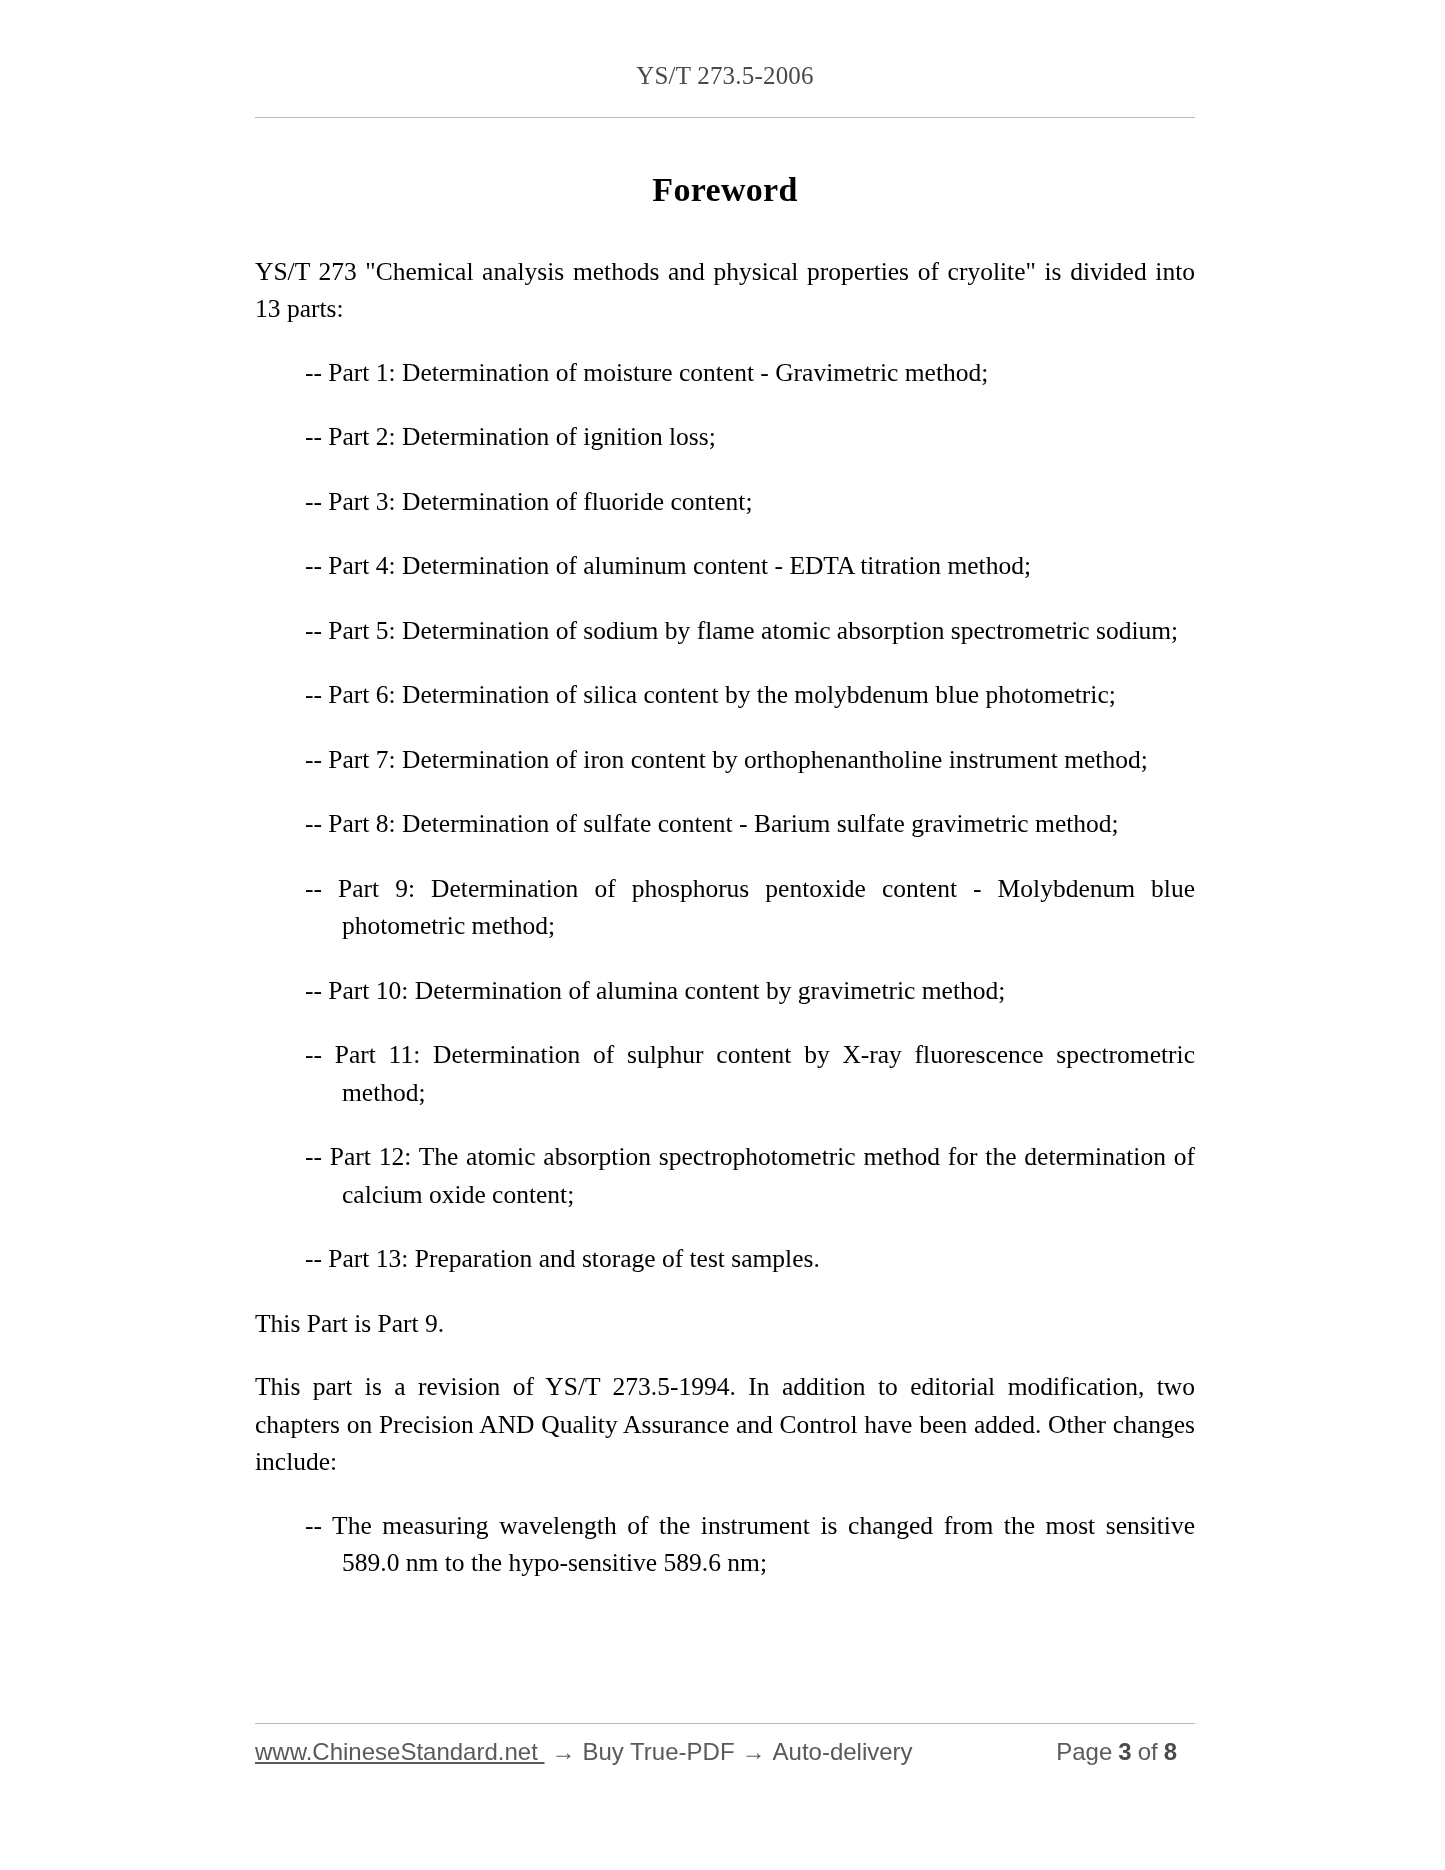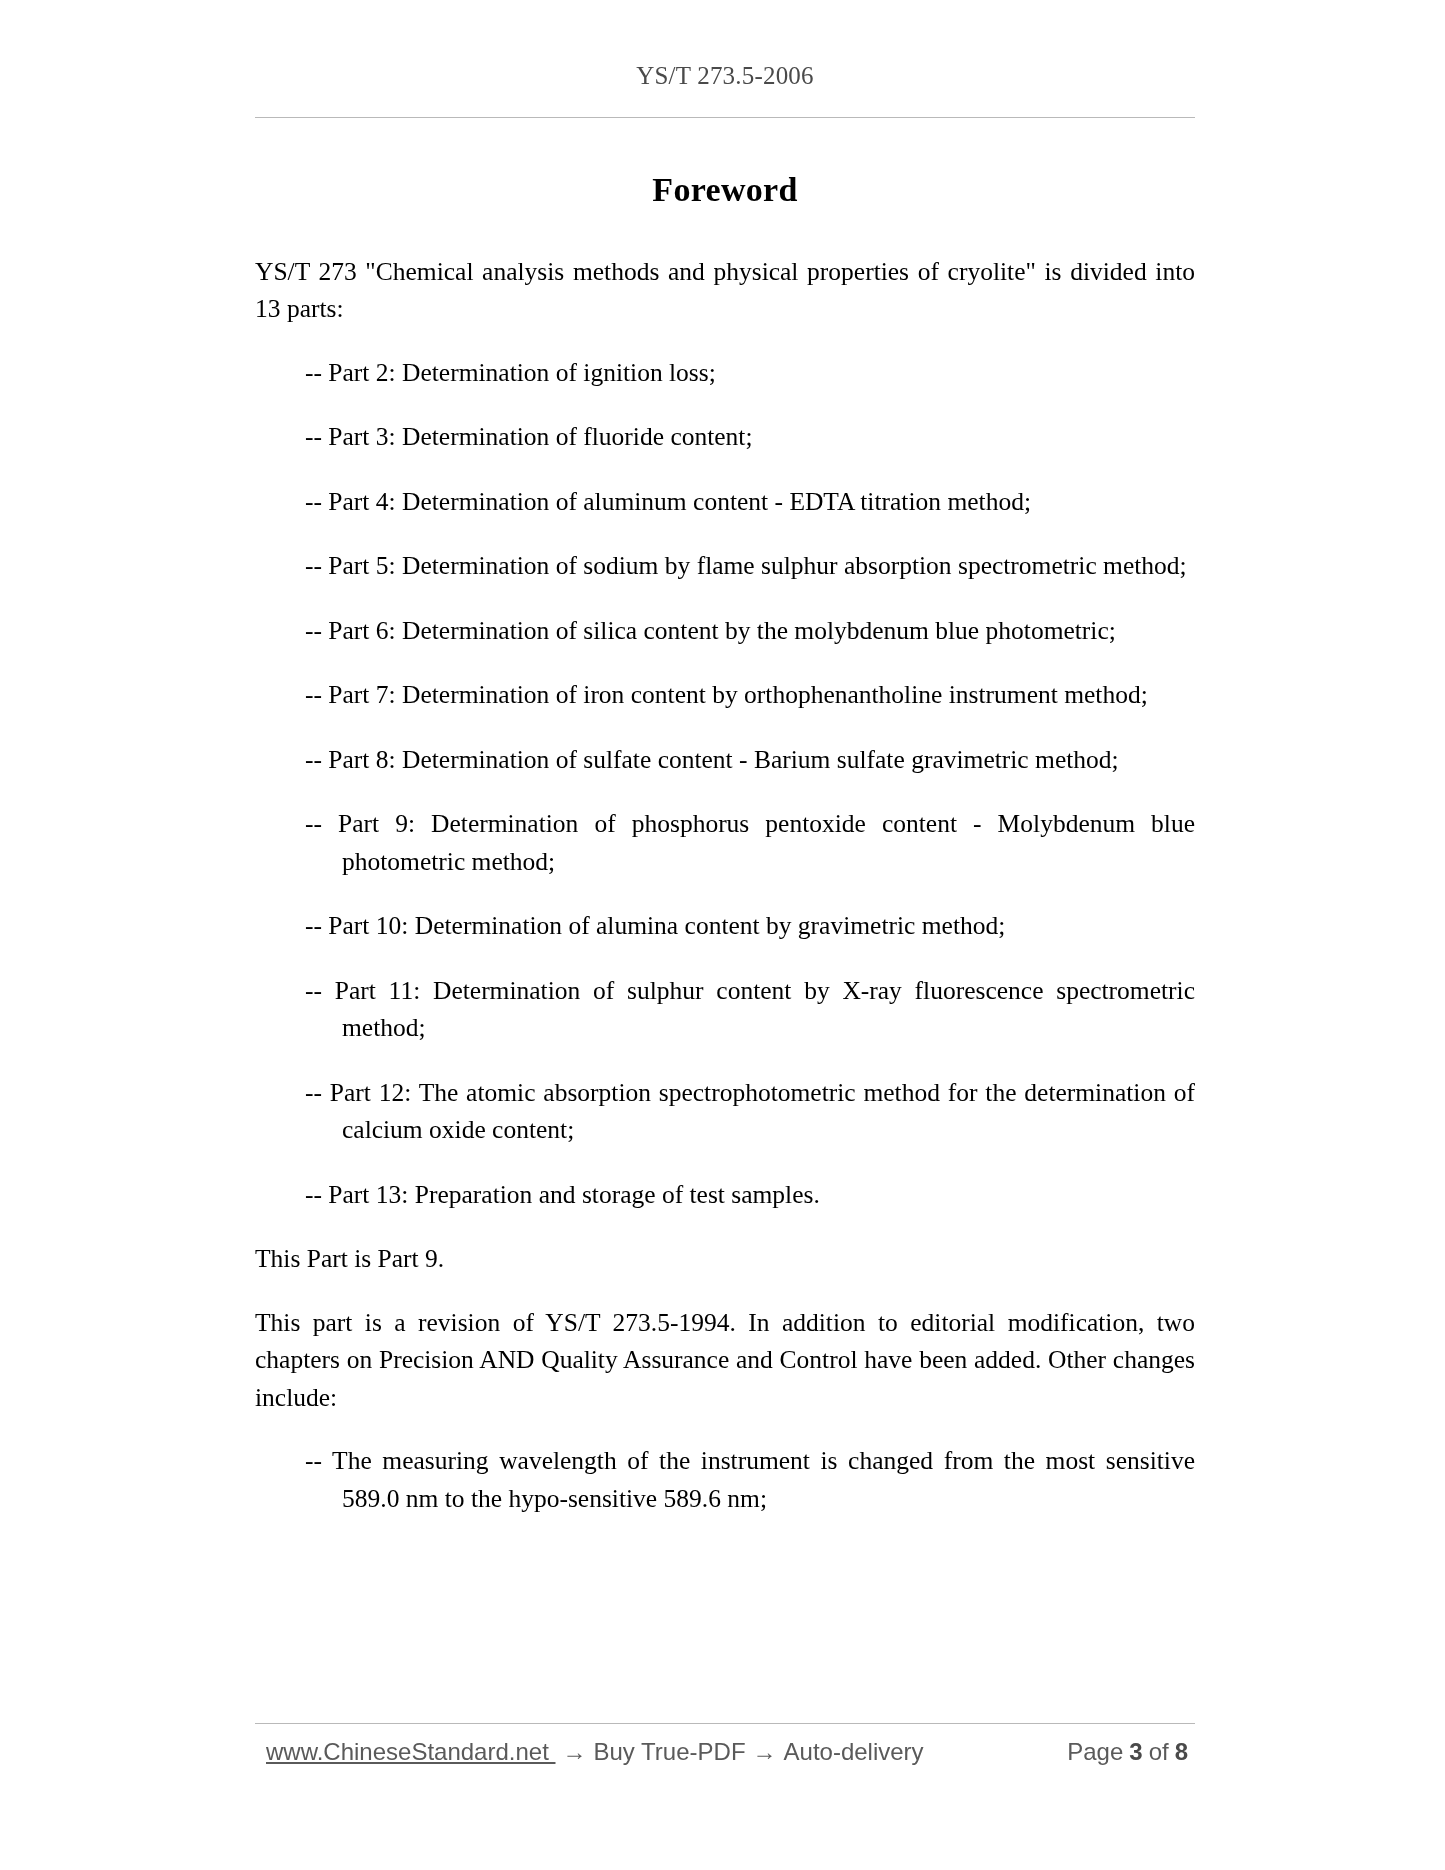--- a/index.html
+++ b/index.html
@@ -100,21 +100,21 @@
   .footer-rule {
     position: absolute;
     left: 255px;
     top: 1723px;
     width: 940px;
     height: 1px;
     background: #b9b9b9;
   }
   .footer {
     position: absolute;
-    left: 266px;
+    left: 255px;
     top: 1738px;
     width: 940px;
     display: flex;
     align-items: flex-end;
     font-family: "Liberation Sans", "DejaVu Sans", sans-serif;
     font-size: 24px;
     color: #5a5a5a;
   }
   .footer-left {
     display: flex;
@@ -151,35 +151,38 @@
     <div class="header-title">YS/T 273.5-2006</div>
   </div>
   <div class="header-rule"></div>
 
   <div class="content">
 
     <h1 class="doc-title">Foreword</h1>
 
     <p class="para">YS/T 273 "Chemical analysis methods and physical properties of cryolite" is divided into 13 parts:</p>
 
+    <div class="bullet single">
+      <span class="bullet-body">-- Part 1: Determination of moisture content - Gravimetric method;</span>
+    </div>
 
     <div class="bullet single">
       <span class="bullet-body">-- Part 2: Determination of ignition loss;</span>
     </div>
 
     <div class="bullet single">
       <span class="bullet-body">-- Part 3: Determination of fluoride content;</span>
     </div>
 
     <div class="bullet single">
       <span class="bullet-body">-- Part 4: Determination of aluminum content - EDTA titration method;</span>
     </div>
 
     <div class="bullet">
-      <span class="bullet-body">-- Part 5: Determination of sodium by flame sulphur absorption spectrometric method;</span>
+      <span class="bullet-body">-- Part 5: Determination of sodium by flame atomic absorption spectrometric sodium;</span>
     </div>
 
     <div class="bullet single">
       <span class="bullet-body">-- Part 6: Determination of silica content by the molybdenum blue photometric;</span>
     </div>
 
     <div class="bullet single">
       <span class="bullet-body">-- Part 7: Determination of iron content by orthophenantholine instrument method;</span>
     </div>
 

